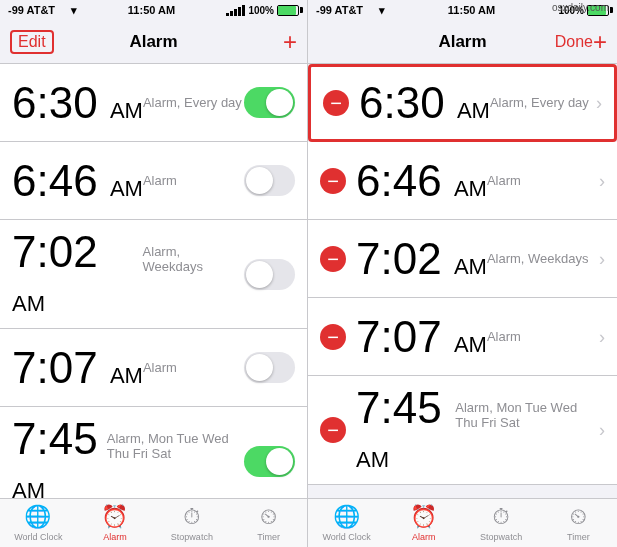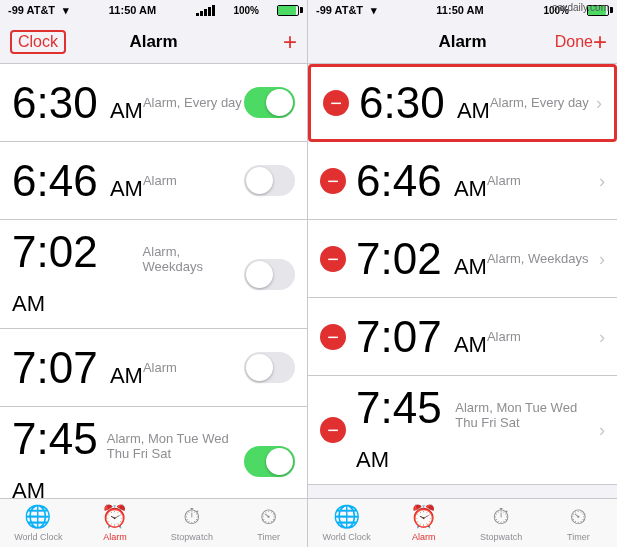--- a/index.html
+++ b/index.html
@@ -31,22 +31,22 @@
       height: 20px;
       background: #f2f2f7;
       display: flex;
       align-items: center;
       justify-content: space-between;
       padding: 0 8px;
       font-size: 11px;
       font-weight: 600;
       color: #000;
     }
-    .status-bar .left-status { display: flex; align-items: center; gap: 8px; }
-    .status-bar .right-status { display: flex; align-items: center; gap: 18px; font-size: 10px; }
+    .status-bar .left-status { display: flex; align-items: center; gap: 16px; }
+    .status-bar .right-status { display: flex; align-items: center; gap: 3px; font-size: 10px; }
     .status-bar .right-status .battery-icon {
       width: 22px; height: 11px; border: 1.5px solid #000; border-radius: 2px; position: relative; display: inline-block;
     }
     .status-bar .right-status .battery-icon::after {
       content: ''; position: absolute; right: -5px; top: 50%; transform: translateY(-50%);
       width: 3px; height: 6px; background: #000; border-radius: 0 1px 1px 0;
     }
     .battery-fill { height: 100%; background: #4cd964; border-radius: 1px; }
     .signal-bars { display: flex; align-items: flex-end; gap: 1px; }
     .signal-bars span { background: #000; display: inline-block; width: 3px; }
@@ -268,21 +268,21 @@
         </span>
       </span>
       <span>100%</span>
       <span class="battery-icon">
         <div class="battery-fill" style="width:90%"></div>
       </span>
     </div>
   </div>
 
   <div class="nav-bar left-nav">
-    <button class="nav-edit-btn">Clock</button>
+    <button class="nav-edit-btn">Edit</button>
     <span class="nav-title">Alarm</span>
     <button class="nav-add-btn">+</button>
   </div>
 
   <div class="alarm-list">
 
     <div class="alarm-row">
       <div class="alarm-row-left">
         <div class="alarm-time">
           6:30 <span class="am-pm">AM</span>

